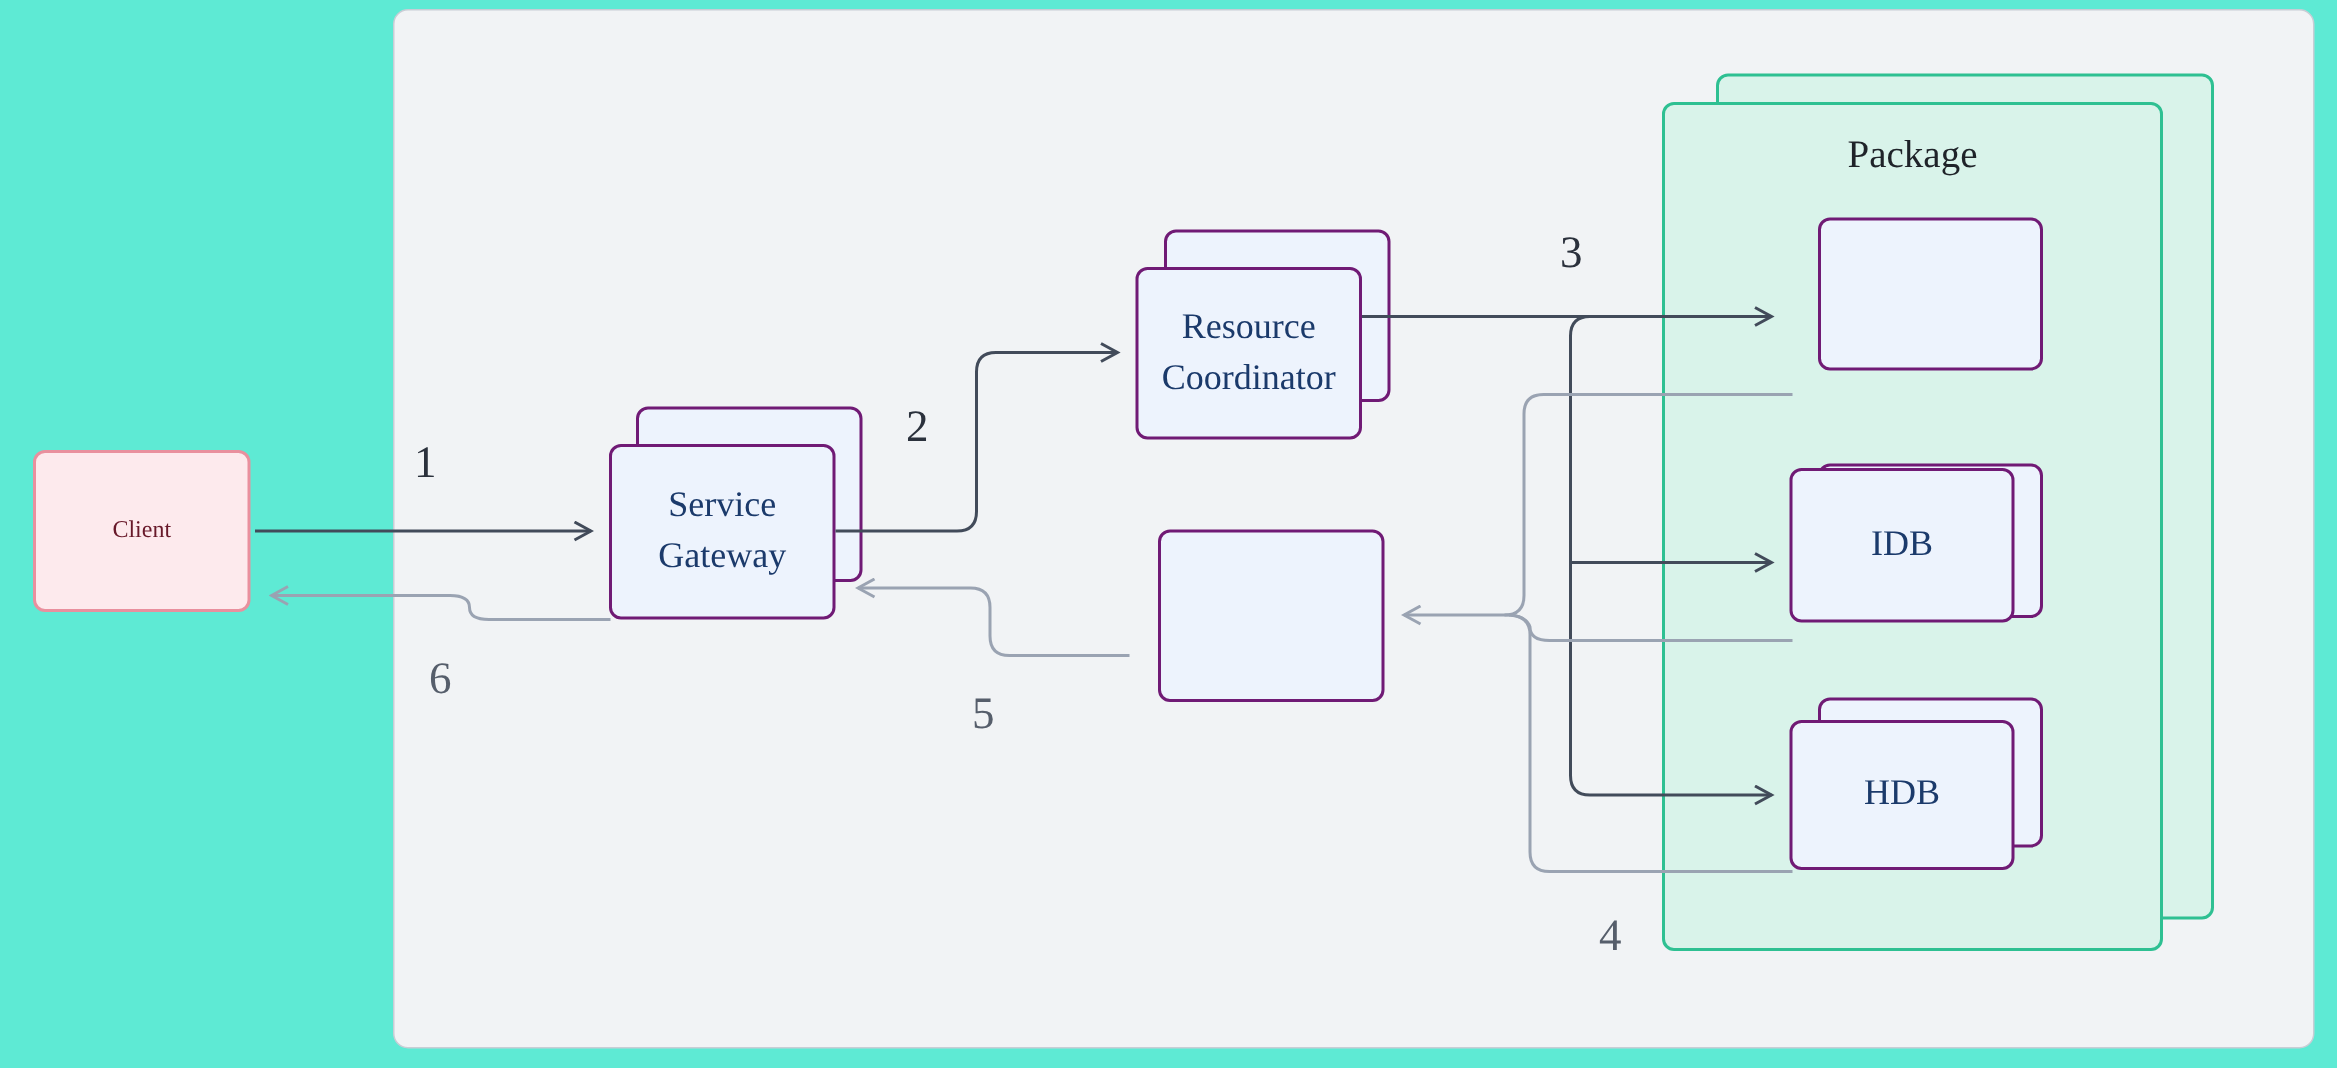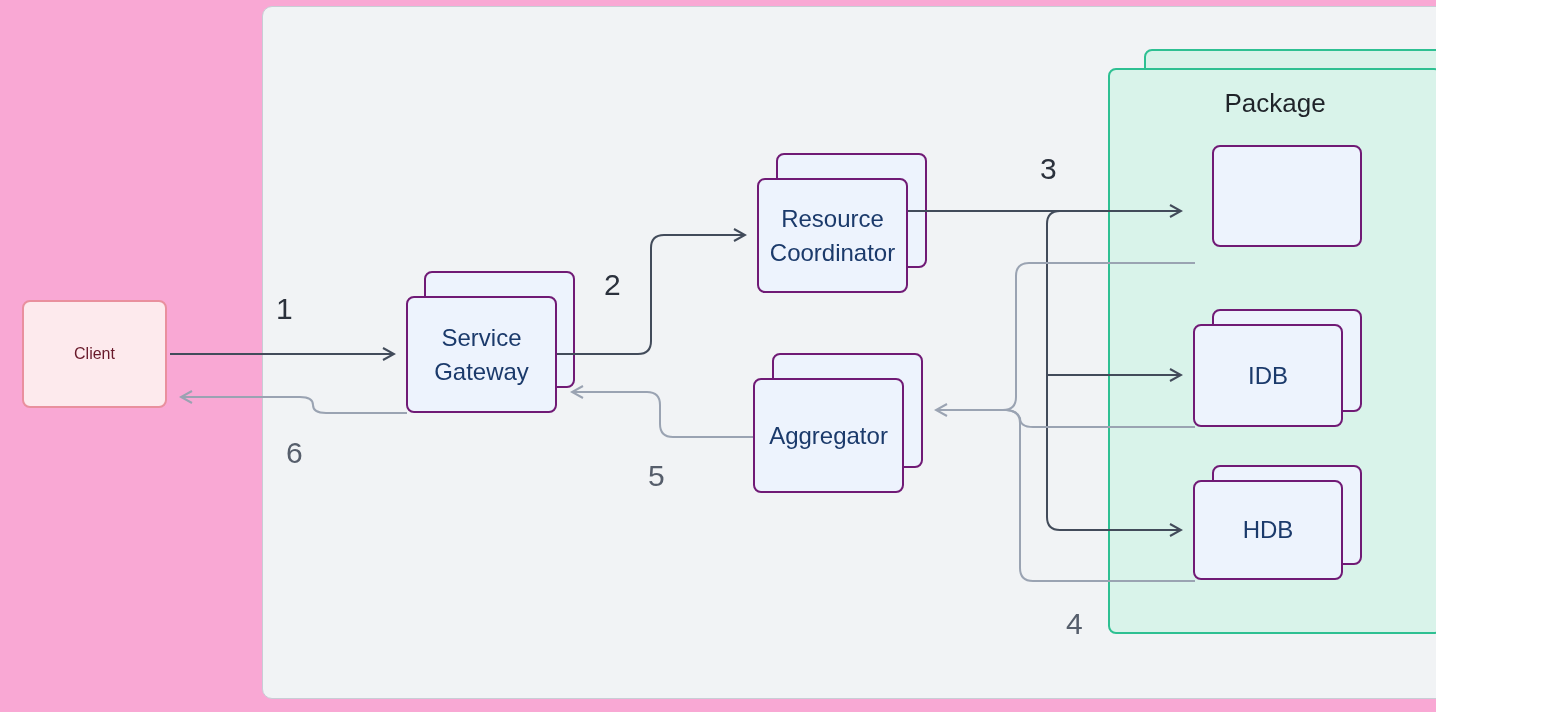--- a/index.html
+++ b/index.html
@@ -1,19 +1,19 @@
 <!DOCTYPE html>
 <html><head>
 <meta charset="utf-8">
 <style>
   html,body{margin:0;padding:0;background:#ffffff;}
   .canvas{
-    position:relative;width:1436px;height:712px;overflow:hidden;
-    font-family:Liberation Sans, sans-serif;
-    background:#f9a8d4;
+    position:relative;width:1558px;height:712px;overflow:hidden;
+    font-family:Liberation Serif, serif;
+    background:#5eead4;
   }
   .boundary{
     position:absolute;left:262px;top:6px;width:1281px;height:693px;
     background:#f1f3f5;border:1.5px solid #c8cdd5;border-radius:10px;
     box-sizing:border-box;
   }
   .pkg{
     position:absolute;background:#d9f3ea;border:2px solid #2ec092;
     border-radius:8px;box-sizing:border-box;
   }
@@ -59,28 +59,25 @@
   <div class="node" style="left:406px;top:296px;width:151px;height:117px;align-items:center;">
     <span>Service Gateway</span>
   </div>
 
   <div class="node back" style="left:776px;top:153px;width:151px;height:115px;"></div>
   <div class="node" style="left:757px;top:178px;width:151px;height:115px;">
     <span>Resource Coordinator</span>
   </div>
 
   <div class="node back" style="left:772px;top:353px;width:151px;height:115px;"></div>
-  <div class="node" style="left:753px;top:378px;width:151px;height:115px;">
-    <span>Aggregator</span>
-  </div>
 
   <div class="node back" style="left:1212px;top:145px;width:150px;height:102px;"></div>
 
   <div class="node back" style="left:1212px;top:309px;width:150px;height:103px;"></div>
-  <div class="node" style="left:1193px;top:324px;width:150px;height:103px;">
+  <div class="node" style="left:1193px;top:312px;width:150px;height:103px;">
     <span>IDB</span>
   </div>
 
   <div class="node back" style="left:1212px;top:465px;width:150px;height:100px;"></div>
   <div class="node" style="left:1193px;top:480px;width:150px;height:100px;">
     <span>HDB</span>
   </div>
 
   <svg class="edges" viewBox="0 0 1558 712">
     <defs>

